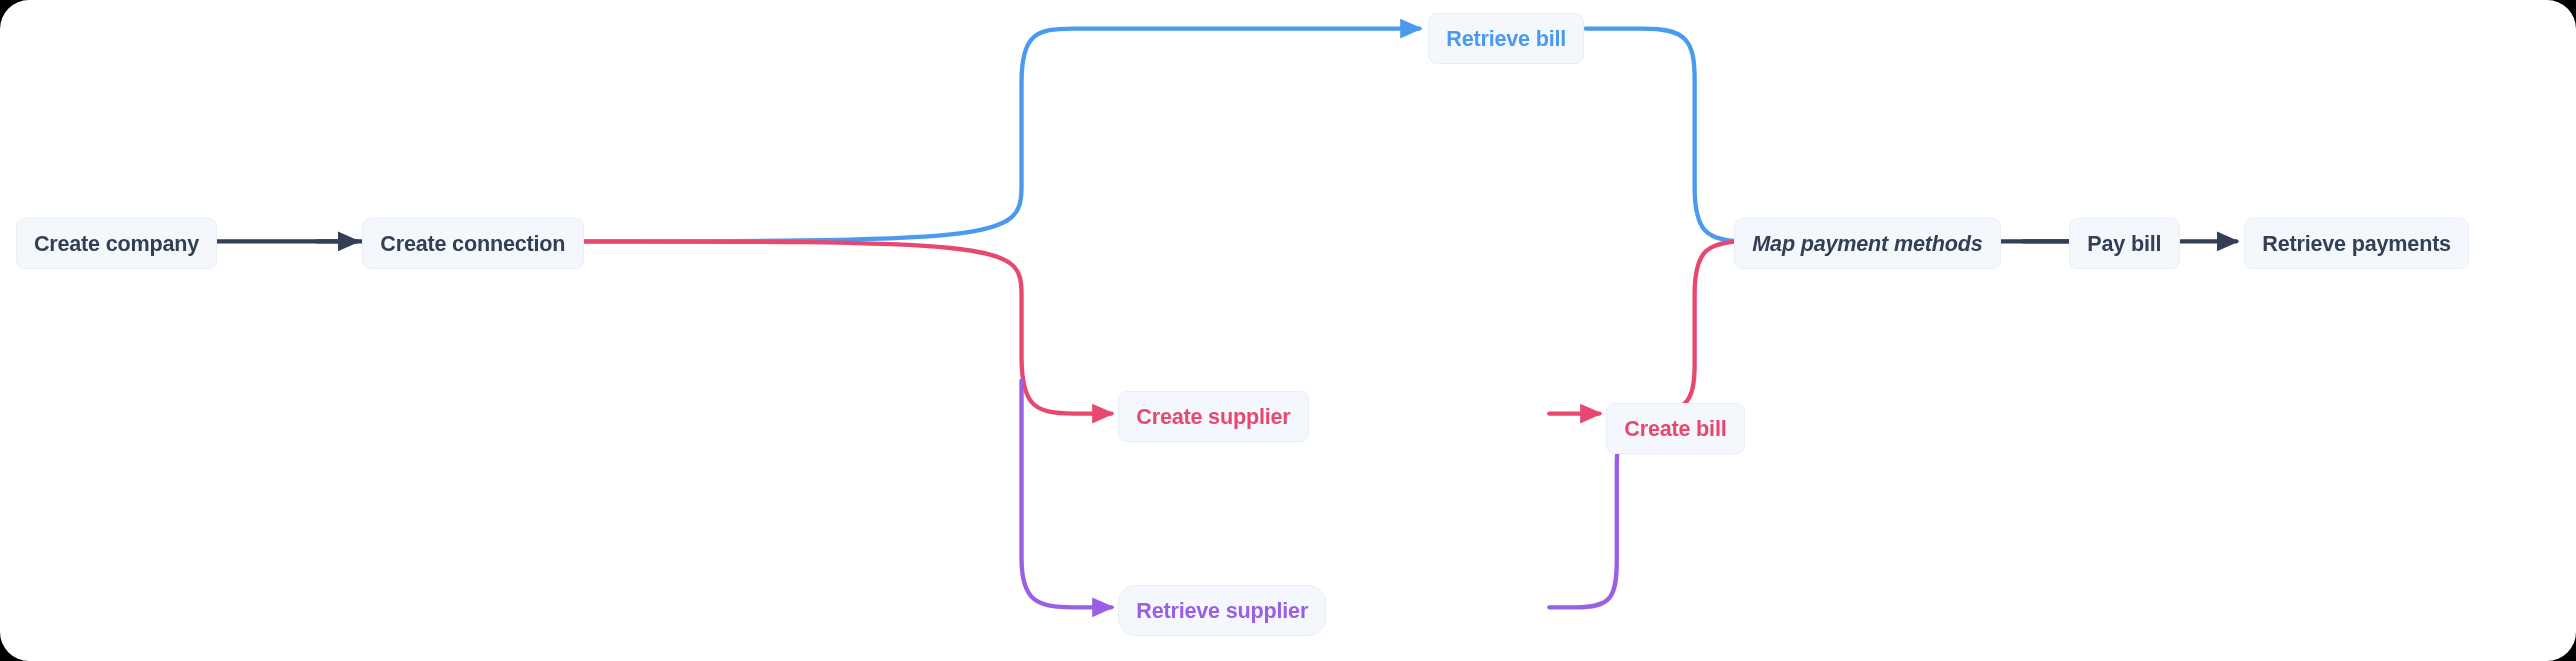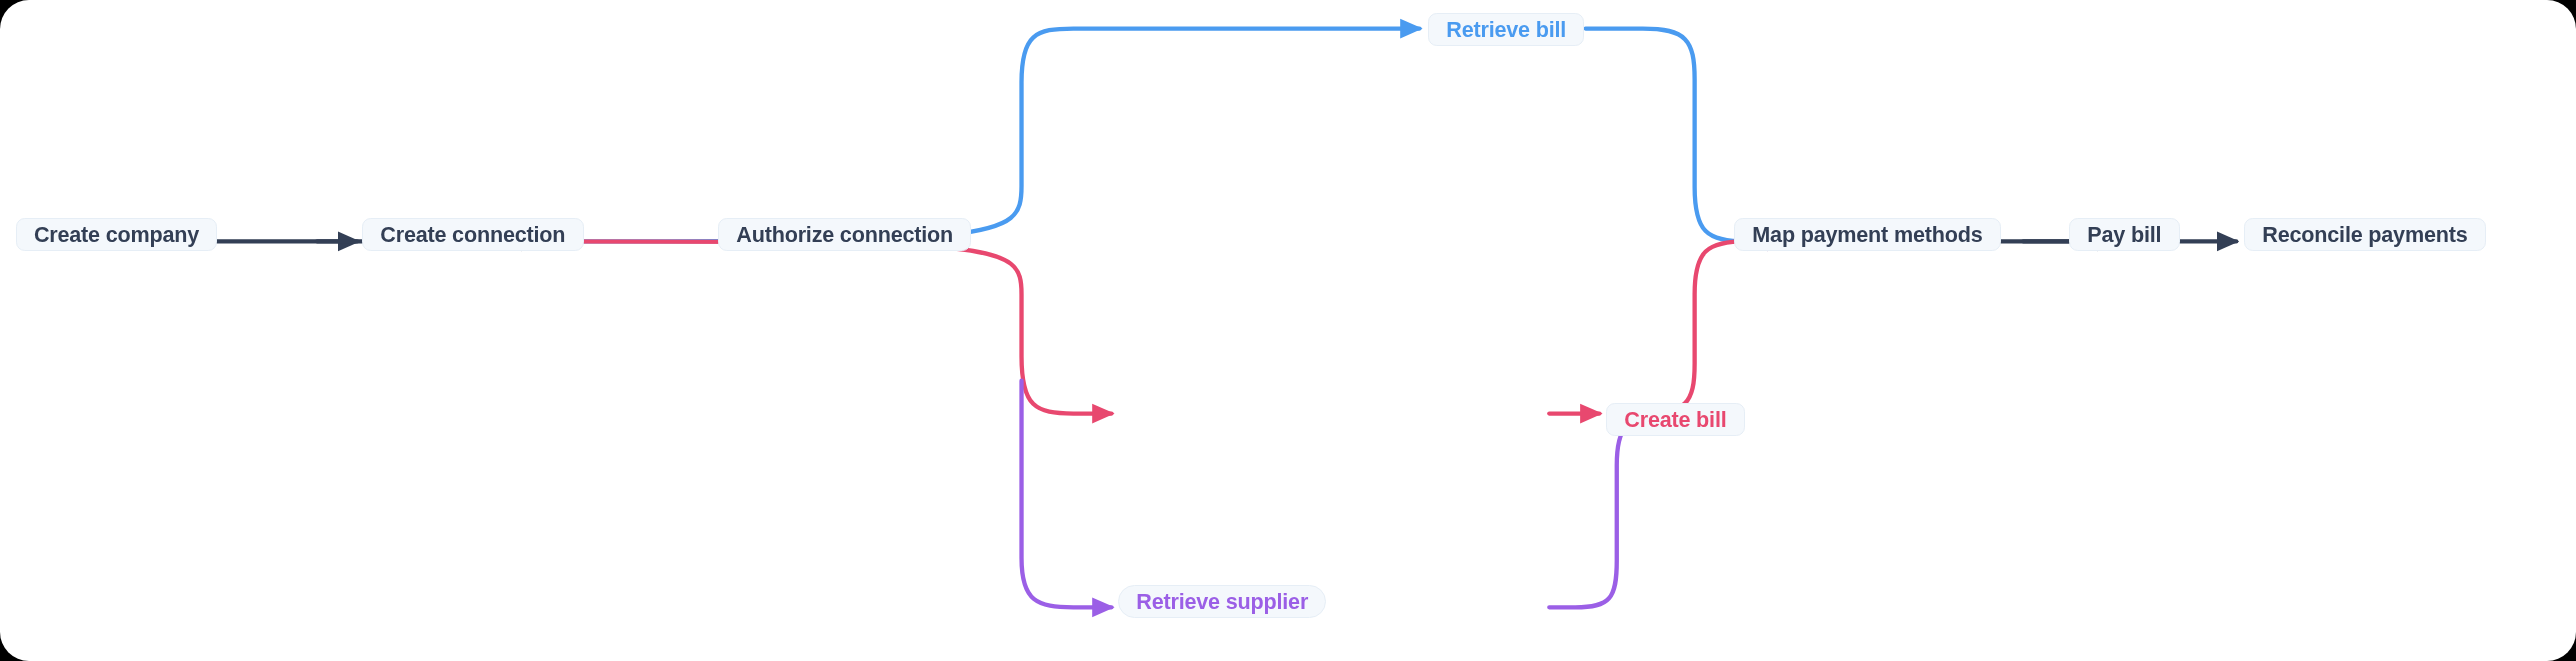--- a/index.html
+++ b/index.html
@@ -32,21 +32,21 @@
   }
   .node {
     position: absolute;
     box-sizing: border-box;
     display: flex;
     align-items: center;
     justify-content: center;
     background: #f4f8fc;
     border: 1.3px solid #e6eef6;
     border-radius: 8.7px;
-    height: 33px;
+    height: 51px;
     padding: 0 17.3px;
     white-space: nowrap;
   }
   .node-label {
     font-family: "Liberation Sans", sans-serif;
     font-size: 21.6px;
     font-weight: bold;
     letter-spacing: -0.2px;
     line-height: 1;
   }
@@ -103,43 +103,43 @@
   </svg>
 
   <div class="node n-dark" style="left:362px; top:218px;">
     <span class="node-label">Create connection</span>
   </div>
 
   <div class="node n-dark" style="left:15.6px; top:218px;">
     <span class="node-label">Create company</span>
   </div>
 
-  <div class="node n-dark" style="left:718px; top:218px;">
-    <span class="node-label">Authorize connection</span>
-  </div>
 
   <div class="node n-blue" style="left:1428px; top:13px;">
     <span class="node-label">Retrieve bill</span>
   </div>
 
+  <div class="node n-pink" style="left:1118px; top:391px;">
+    <span class="node-label">Create supplier</span>
+  </div>
 
   <div class="node n-purple" style="left:1118px; top:585px;border-radius:18px;">
     <span class="node-label">Retrieve supplier</span>
   </div>
 
   <div class="node n-pink" style="left:1606px; top:391px;margin-top:12px;">
     <span class="node-label">Create bill</span>
   </div>
 
-  <div class="node n-dark" style="left:1734px; top:218px;">
+  <div class="node n-dark" style="left:1734px; top:218px;font-style:italic;">
     <span class="node-label">Map payment methods</span>
   </div>
 
   <div class="node n-dark" style="left:2069px; top:218px;">
     <span class="node-label">Pay bill</span>
   </div>
 
   <div class="node n-dark" style="left:2244px; top:218px;">
-    <span class="node-label">Reconcile payments</span>
+    <span class="node-label">Retrieve payments</span>
   </div>
 
 </div>
 
 
 </body></html>

